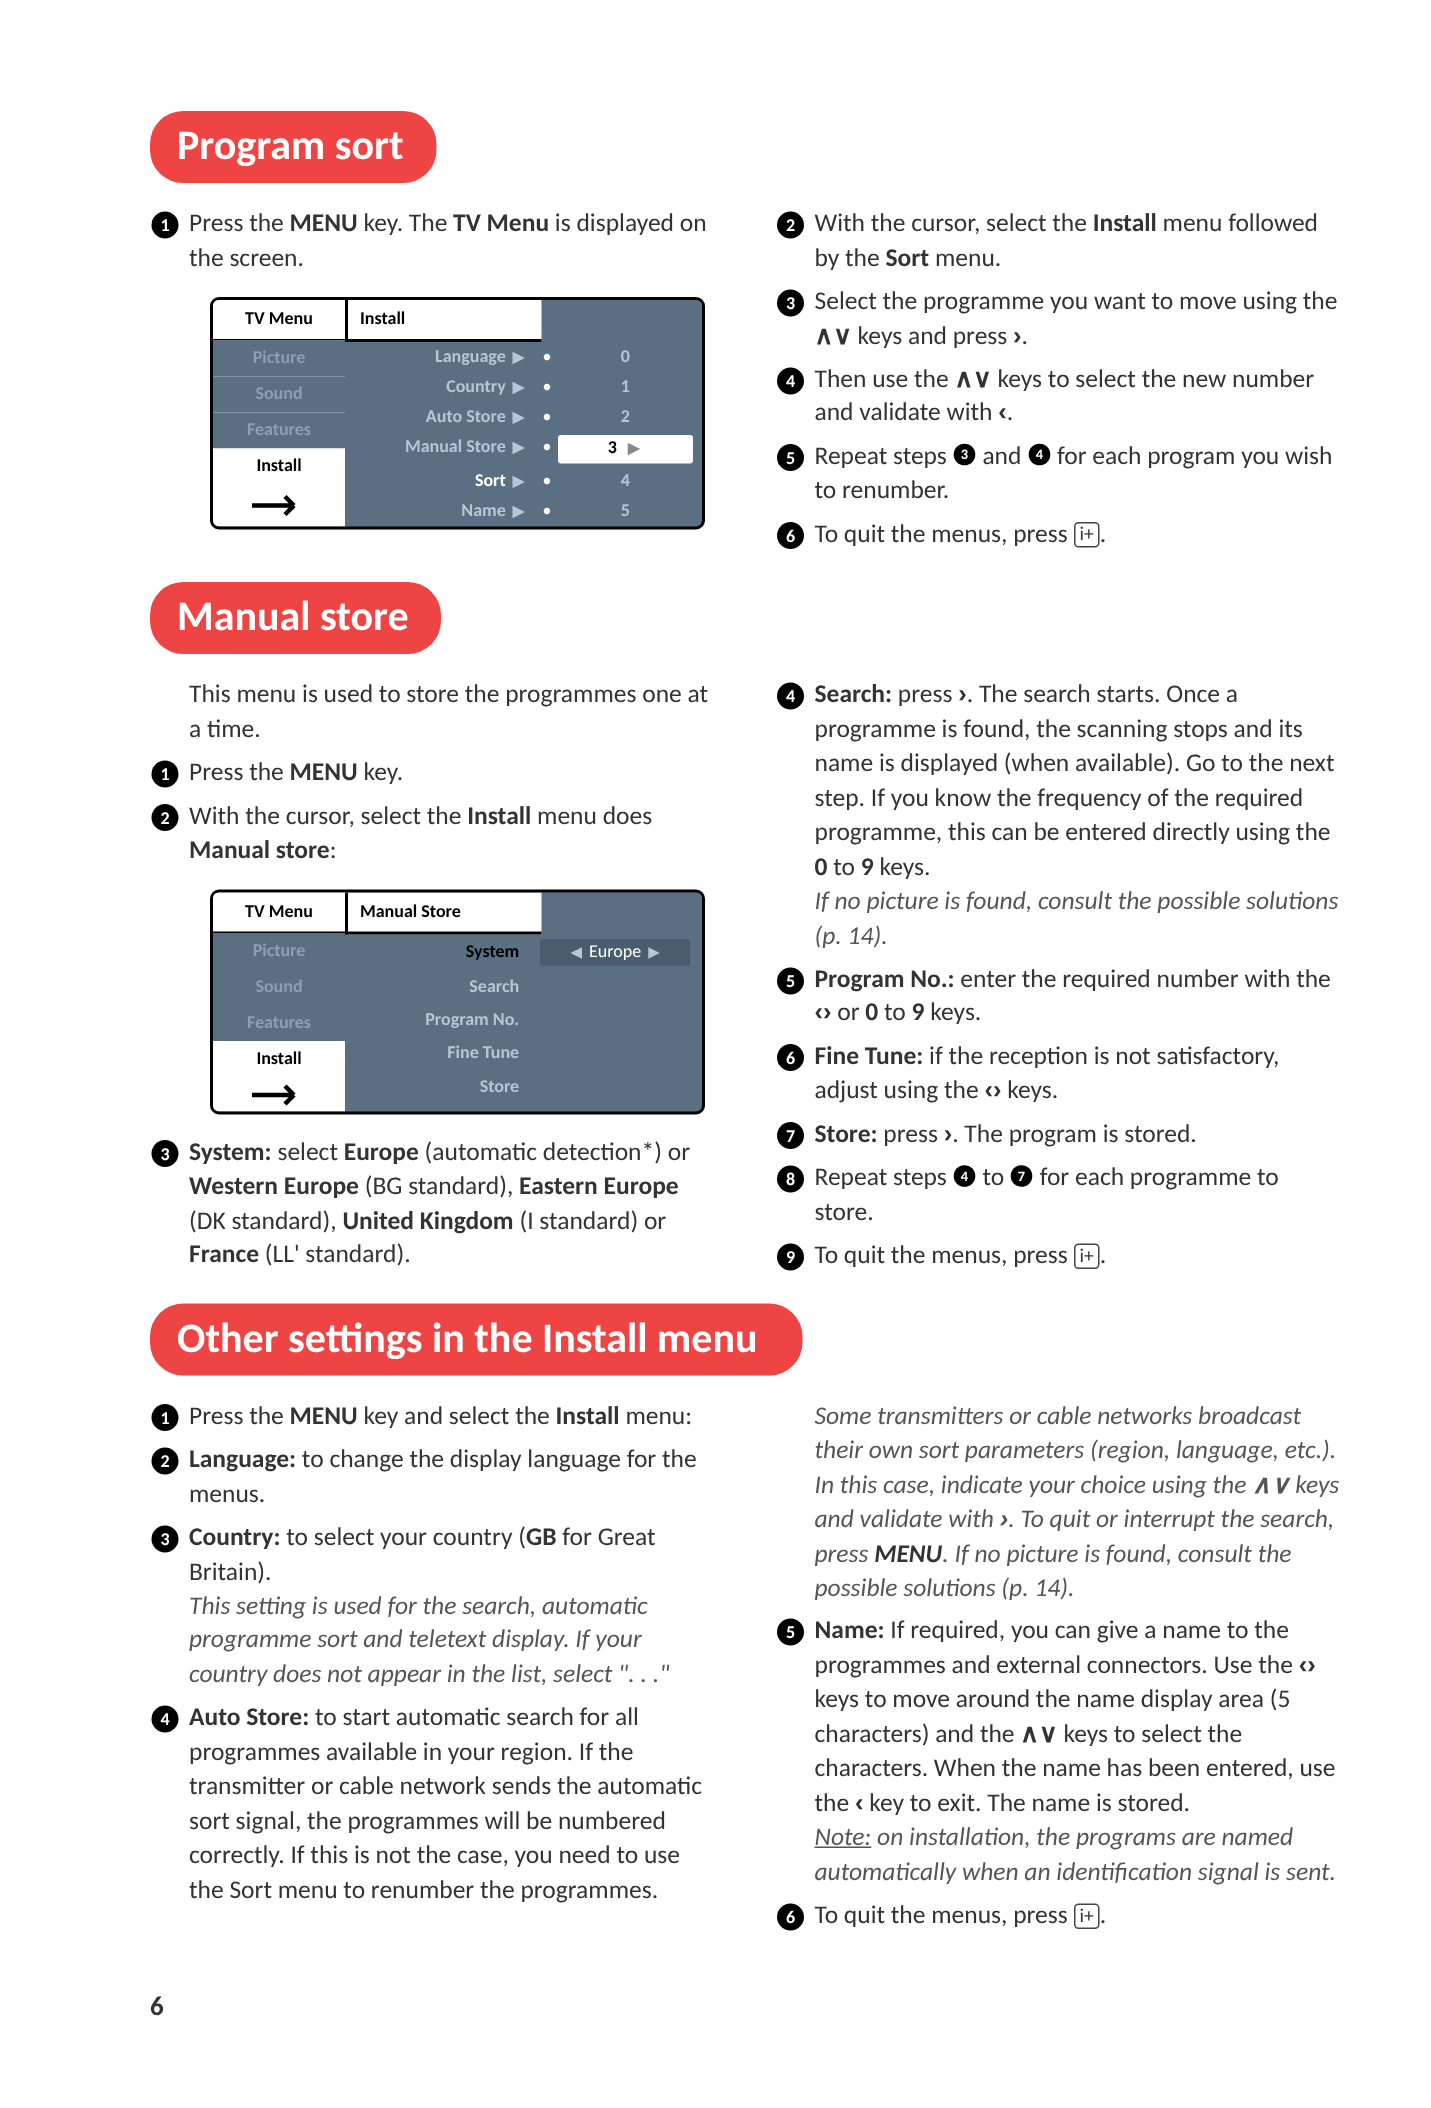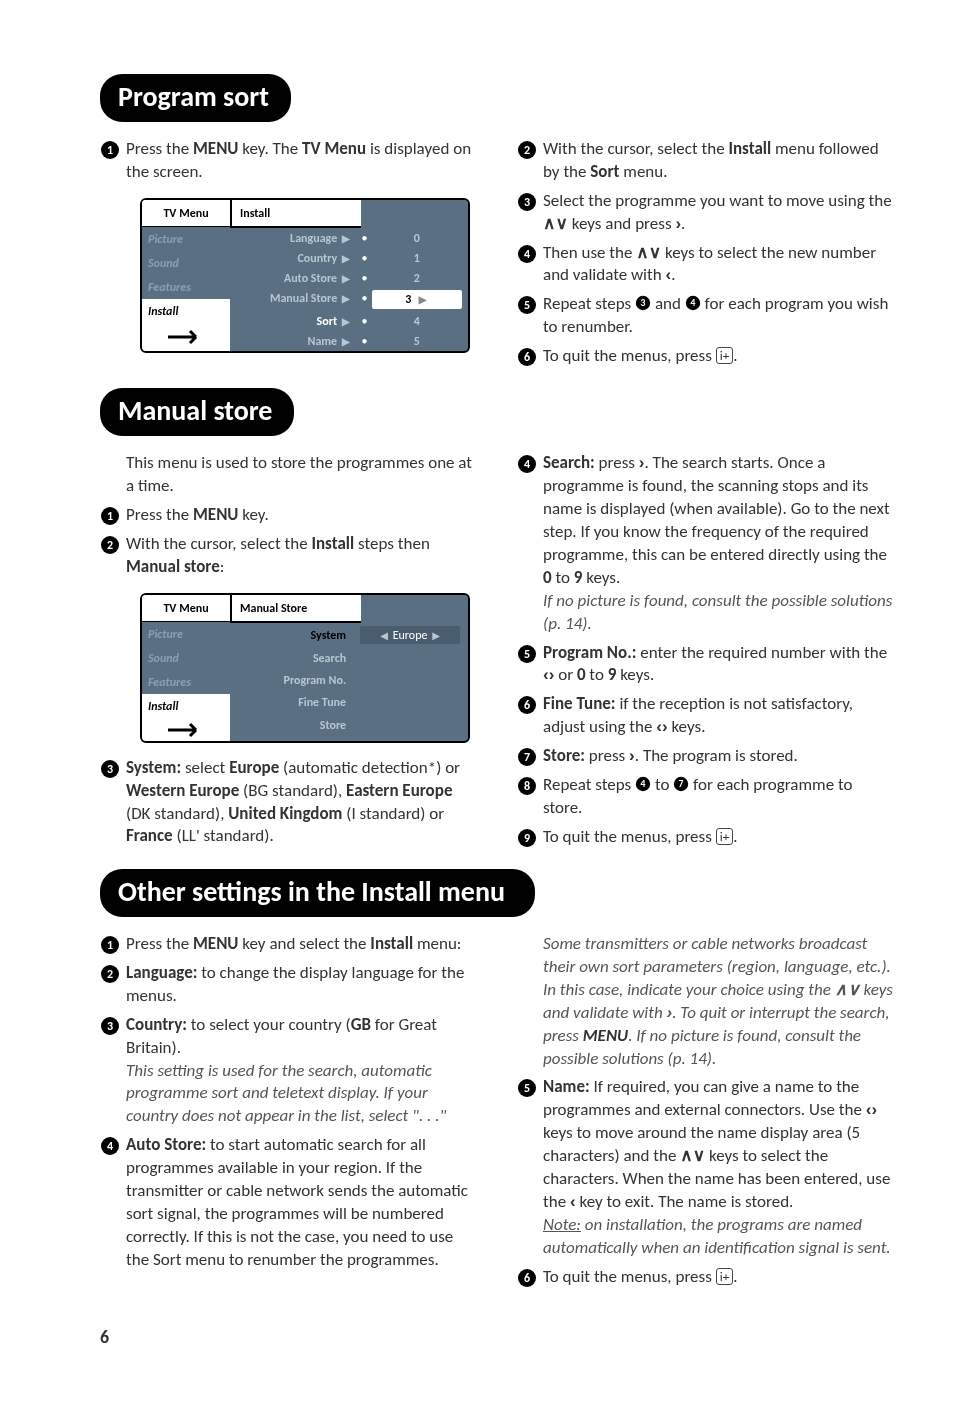--- a/index.html
+++ b/index.html
@@ -1,37 +1,37 @@
 <!DOCTYPE html>
 <html><head>
 <meta charset="utf-8">
 <style>
   * { box-sizing: border-box; margin: 0; padding: 0; }
   body { font-family: "Gill Sans", "Gill Sans MT", Calibri, sans-serif; background: #fff; color: #333; width: 954px; margin: 0 auto; padding: 60px 60px 40px 100px; font-size: 17px; line-height: 1.35; }
-  .section-title { display: inline-block; background: #000000; color: #fff; font-size: 28px; font-weight: bold; padding: 4px 22px 6px 18px; border-radius: 22px; margin: 14px 0 10px 0; }
+  .section-title { display: inline-block; background: #ef4444; color: #fff; font-size: 28px; font-weight: bold; padding: 4px 22px 6px 18px; border-radius: 22px; margin: 14px 0 10px 0; }
   .section-title.wide { padding-right: 30px; }
   .cols { display: flex; gap: 40px; }
   .col { flex: 1; }
   .step { display: flex; margin: 6px 0; }
   .num { flex: 0 0 26px; }
   .num svg { width: 20px; height: 20px; vertical-align: top; margin-top: 2px; }
   .step .body { flex: 1; }
   .page-num { font-weight: bold; font-size: 18px; margin-top: 30px; }
   .bold { font-weight: bold; }
   .italic { font-style: italic; color: #555; }
   .italic .bold { color: #333; }
   .arrow { font-family: Arial, sans-serif; font-weight: bold; }
   .keyicon { display: inline-block; border: 1px solid #444; border-radius: 3px; padding: 0 3px; font-size: 13px; line-height: 15px; vertical-align: 1px; }
   .underline { text-decoration: underline; }
 
   
   .menushot { margin: 14px 0 14px 40px; width: 330px; border: 2px solid #000; border-radius: 6px; display: flex; font-size: 12px; color: #fff; overflow: hidden; background: #5a6f82; }
   .menushot .leftcol { width: 88px; background: #fff; display: flex; flex-direction: column; }
   .menushot .lhead { background: #fff; color: #000; font-weight: bold; text-align: center; padding: 5px 0; border-bottom: 1px solid #000; }
-  .menushot .litem { padding: 4px 6px; color: #8aa0b2; background: #5a6f82; font-weight: bold; font-style: italic; }
+  .menushot .litem { padding: 4px 6px; text-align: center; color: #8aa0b2; background: #5a6f82; font-weight: bold; }
   .menushot .litem.active { color: #000; background: #fff; }
   .menushot .larrow { flex:1; display:flex; align-items:center; justify-content:center; }
   .menushot .larrow svg { width: 40px; height: 22px; }
   .menushot .rightcol { flex: 1; display: flex; flex-direction: column; }
   .menushot .rhead { background: #fff; color: #000; font-weight: bold; padding: 5px 8px; border-bottom: 2px solid #000; border-left: 2px solid #000; display:inline-block; width: 55%; }
   .menushot .rheadwrap { background:#5a6f82; border-bottom:0; }
   .menushot .rrow { display: flex; padding: 2px 6px 2px 0; }
   .menushot .rlabel { flex: 0 0 55%; text-align: right; padding-right: 6px; color: #b7c6d2; font-weight: bold; }
   .menushot .rlabel.strong { color: #fff; }
   .menushot .rdot { flex: 0 0 14px; text-align:center; color:#fff; }
@@ -168,21 +168,21 @@
             <circle cx="10" cy="10" r="9" fill="#000"></circle>
             <text x="10" y="14" text-anchor="middle" fill="#fff" font-size="12" font-weight="bold">1</text>
           </svg></div>
       <div class="body"><span>Press the </span><span class="bold">MENU</span><span> key.</span></div>
     </div>
     <div class="step">
       <div class="num"><svg viewBox="0 0 20 20">
             <circle cx="10" cy="10" r="9" fill="#000"></circle>
             <text x="10" y="14" text-anchor="middle" fill="#fff" font-size="12" font-weight="bold">2</text>
           </svg></div>
-      <div class="body"><span>With the cursor, select the </span><span class="bold">Install</span><span> steps then </span><span class="bold">Manual store</span><span>:</span></div>
+      <div class="body"><span>With the cursor, select the </span><span class="bold">Install</span><span> menu does </span><span class="bold">Manual store</span><span>:</span></div>
     </div>
 
     <div class="menushot ms2">
       <div class="leftcol">
         <div class="lhead">TV Menu</div>
         <div class="litem">Picture</div>
         <div class="litem">Sound</div>
         <div class="litem">Features</div>
         <div class="litem active">Install</div>
         <div class="larrow">

